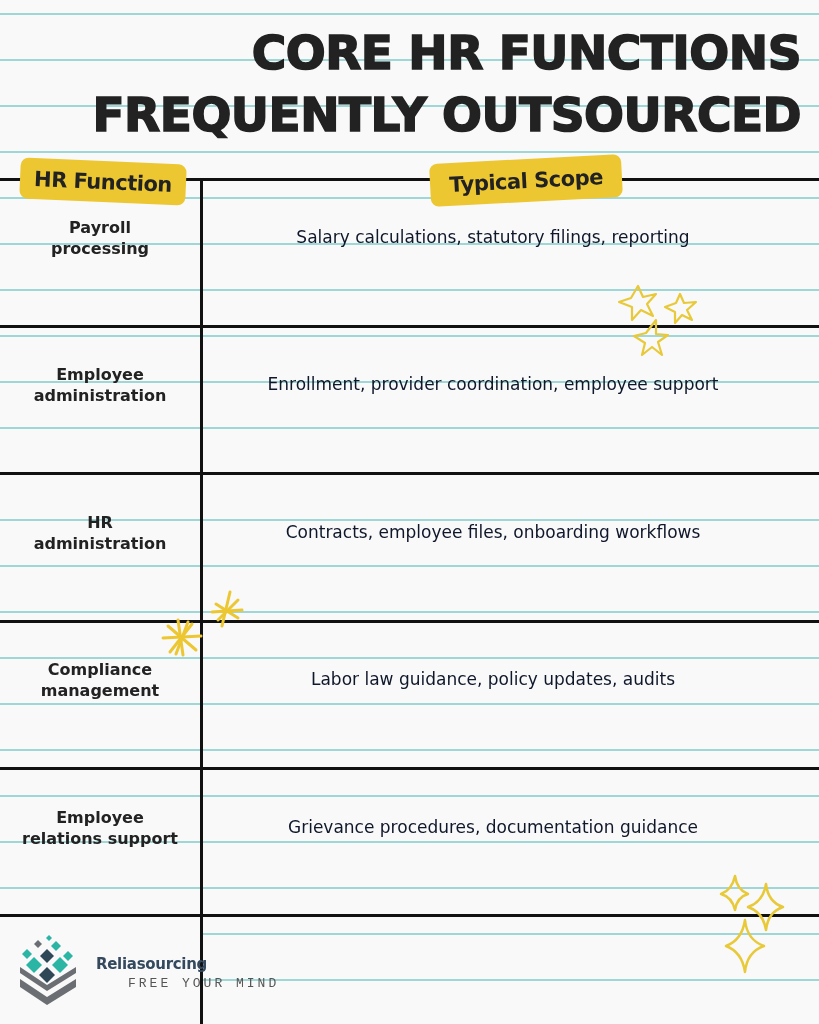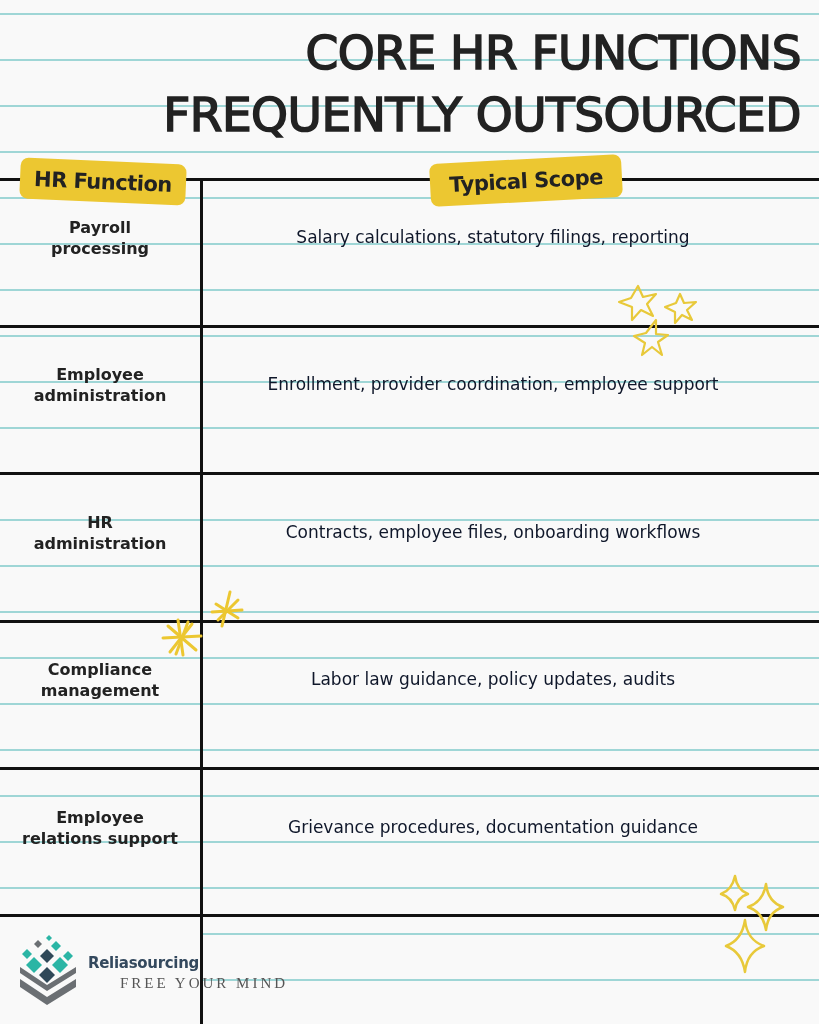--- a/index.html
+++ b/index.html
@@ -18,21 +18,21 @@
   .logo-mask {
     position: absolute; left: 0; top: 918px; width: 200px; height: 106px;
     background: #f9f9f9; z-index: 1;
   }
   .title {
     position: absolute; right: 18px; top: 22px; z-index: 3;
     text-align: right; color: #222;
     font-family: "DejaVu Sans", sans-serif; font-weight: 900;
     font-size: 47px; line-height: 62px; letter-spacing: -0.5px;
   }
-  .title .line { display: block; font-weight: normal; -webkit-text-stroke: 1.6px #222; }
+  .title .line { display: block; font-weight: bold; -webkit-text-stroke: 1.6px #222; }
   .hline { position: absolute; left: 0; width: 819px; height: 3px; background: #111; z-index: 2; }
   .vline { position: absolute; left: 200px; top: 179px; width: 3px; height: 845px; background: #111; z-index: 2; }
   .pill {
     position: absolute; z-index: 4; background: #ecc731;
     border-radius: 8px; color: #222; font-weight: bold;
     font-family: "DejaVu Sans", sans-serif;
     display: flex; align-items: center; justify-content: center;
     font-size: 21px; letter-spacing: -0.5px;
   }
   .pill-hr { left: 20px; top: 161px; width: 166px; height: 41px; transform: rotate(2.5deg); }
@@ -50,21 +50,21 @@
     font-family: "DejaVu Sans", sans-serif; font-size: 17px; color: #0f172a;
   }
   .fn span, .scope span { display: block; margin-top: -40px; }
   .deco { position: absolute; z-index: 5; }
   .logo { position: absolute; left: 18px; top: 933px; z-index: 4; display: flex; align-items: center; }
   .logo-name {
     font-family: "DejaVu Sans", sans-serif; font-weight: bold; font-size: 15px; color: #34495e;
     letter-spacing: -0.3px;
   }
   .logo-tag {
-    font-family: Liberation Serif, serif; font-size: 15px; color: #555; letter-spacing: 3px; margin-top: 3px; padding-left: 32px;
+    font-family: Liberation Mono, monospace; font-size: 13px; color: #555; letter-spacing: 3px; margin-top: 3px; padding-left: 32px;
   }
 </style>
 </head>
 <body>
 
 <div class="ruled"></div>
 <div class="logo-mask"></div>
 
 <div class="title">
   <span class="line">CORE HR FUNCTIONS</span>
@@ -164,17 +164,17 @@
     <polygon points="38,8 43,13 38,18 33,13" fill="#2bb5a5"></polygon>
     <polygon points="9,16 14,21 9,26 4,21" fill="#2bb5a5"></polygon>
     <polygon points="29,16 36,23 29,30 22,23" fill="#2f4858"></polygon>
     <polygon points="50,18 55,23 50,28 45,23" fill="#2bb5a5"></polygon>
     <polygon points="16,24 24,32 16,40 8,32" fill="#2bb5a5"></polygon>
     <polygon points="42,24 50,32 42,40 34,32" fill="#2bb5a5"></polygon>
     <polygon points="29,34 37,42 29,50 21,42" fill="#2f4858"></polygon>
     <polygon points="2,34 29,52 58,34 58,40 29,58 2,40" fill="#6b6f73"></polygon>
     <polygon points="2,46 29,64 58,46 58,54 29,72 2,54" fill="#6b6f73"></polygon>
   </svg>
-  <div style="margin-left:8px;margin-top:4px">
+  <div style="margin-left:16px;margin-top:4px">
     <div class="logo-name">Reliasourcing</div>
     <div class="logo-tag">FREE YOUR MIND</div>
   </div>
 </div>
 
 </body></html>

